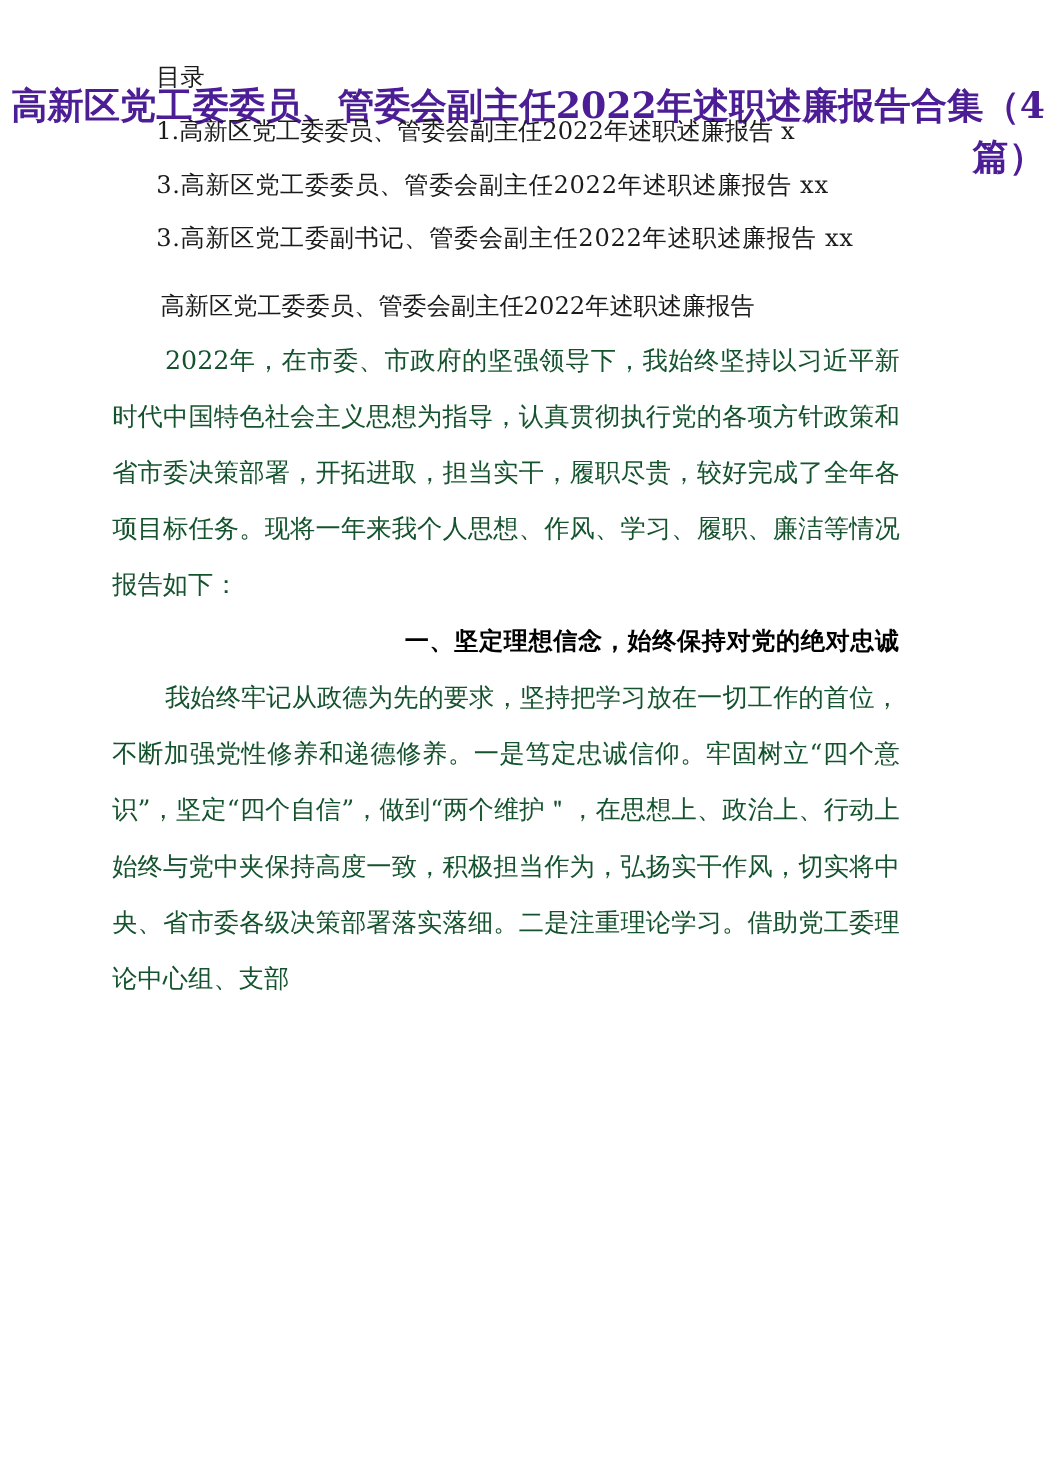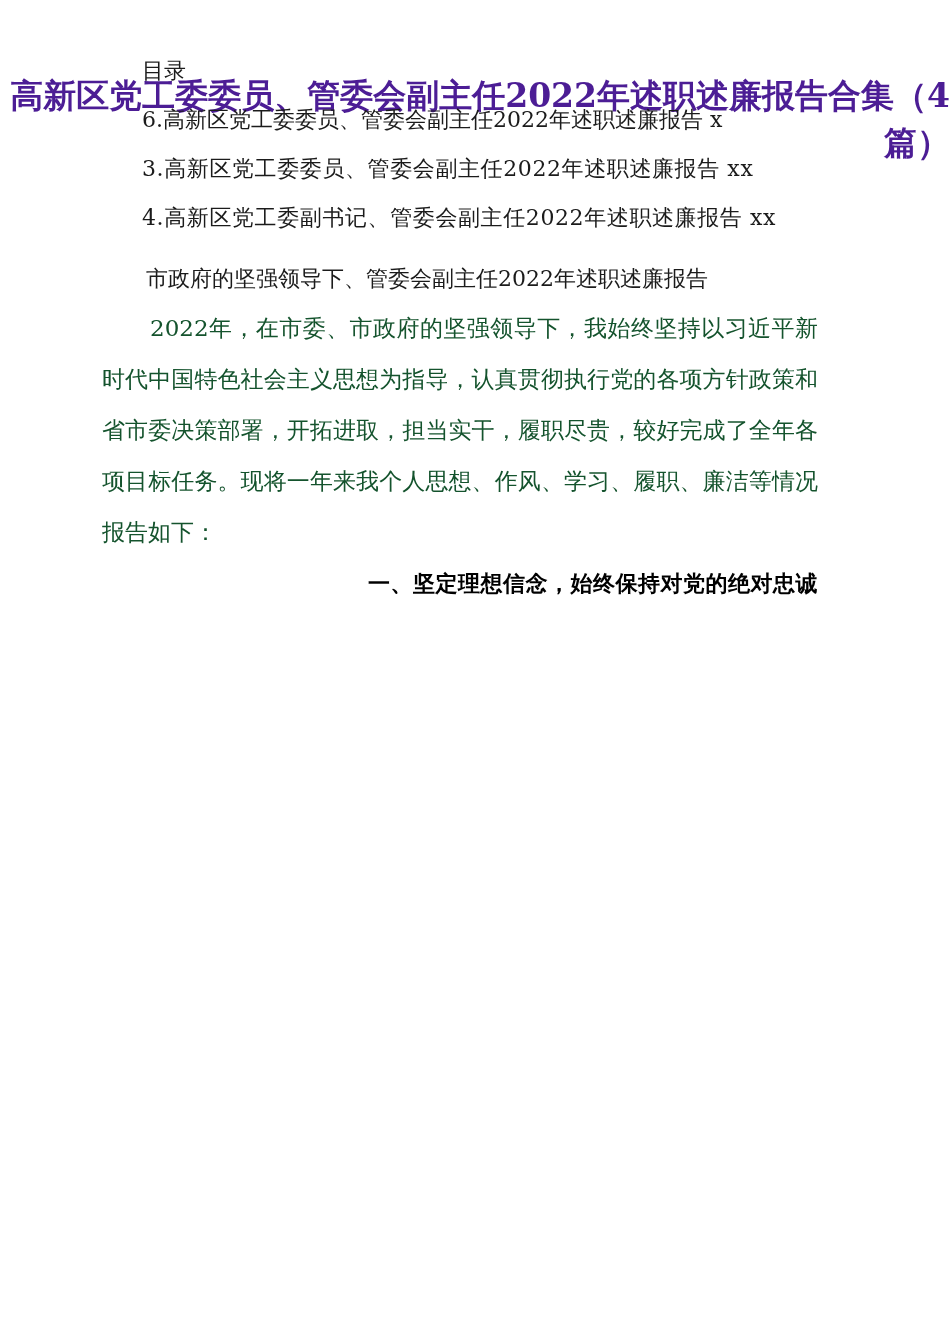--- a/index.html
+++ b/index.html
@@ -96,26 +96,27 @@
 <body>
 
 <div class="page">
 
   <h1 class="doc-title">高新区党工委委员、管委会副主任2022年述职述廉报告合集（4篇）</h1>
 
   <div class="content">
 
     <div class="toc">
       <div class="toc-heading">目录</div>
-      <div class="toc-item">6.高新区党工委委员、管委会副主任2022年述职述廉报告 x</div>
+      <div class="toc-item">1.高新区党工委委员、管委会副主任2022年述职述廉报告 x</div>
       <div class="toc-item wide">3.高新区党工委委员、管委会副主任2022年述职述廉报告 xx</div>
-      <div class="toc-item wide">4.高新区党工委副书记、管委会副主任2022年述职述廉报告 xx</div>
+      <div class="toc-item wide">3.高新区党工委副书记、管委会副主任2022年述职述廉报告 xx</div>
     </div>
 
-    <div class="report-heading">市政府的坚强领导下、管委会副主任2022年述职述廉报告</div>
+    <div class="report-heading">高新区党工委委员、管委会副主任2022年述职述廉报告</div>
 
     <p class="para">2022年，在市委、市政府的坚强领导下，我始终坚持以习近平新时代中国特色社会主义思想为指导，认真贯彻执行党的各项方针政策和省市委决策部署，开拓进取，担当实干，履职尽贵，较好完成了全年各项目标任务。现将一年来我个人思想、作风、学习、履职、廉洁等情况报告如下：</p>
 
     <p class="section-heading">一、坚定理想信念，始终保持对党的绝对忠诚</p>
 
+    <p class="para">我始终牢记从政德为先的要求，坚持把学习放在一切工作的首位，不断加强党性修养和递德修养。一是笃定忠诚信仰。牢固树立“四个意识”，坚定“四个自信”，做到“两个维护＂，在思想上、政治上、行动上始终与党中夹保持高度一致，积极担当作为，弘扬实干作风，切实将中央、省市委各级决策部署落实落细。二是注重理论学习。借助党工委理论中心组、支部</p>
 
   </div>
 </div>
 
 </body></html>

